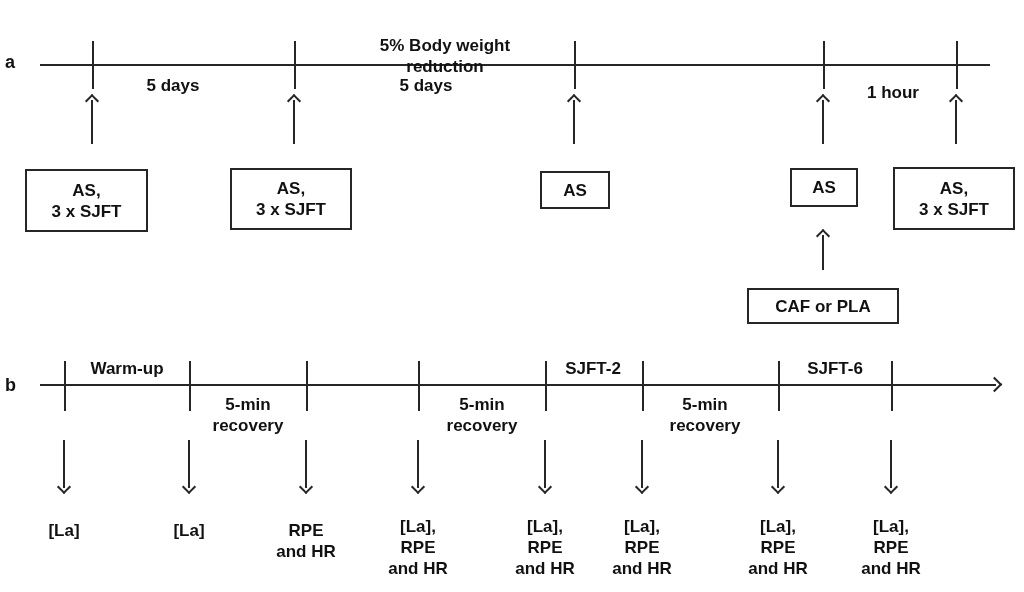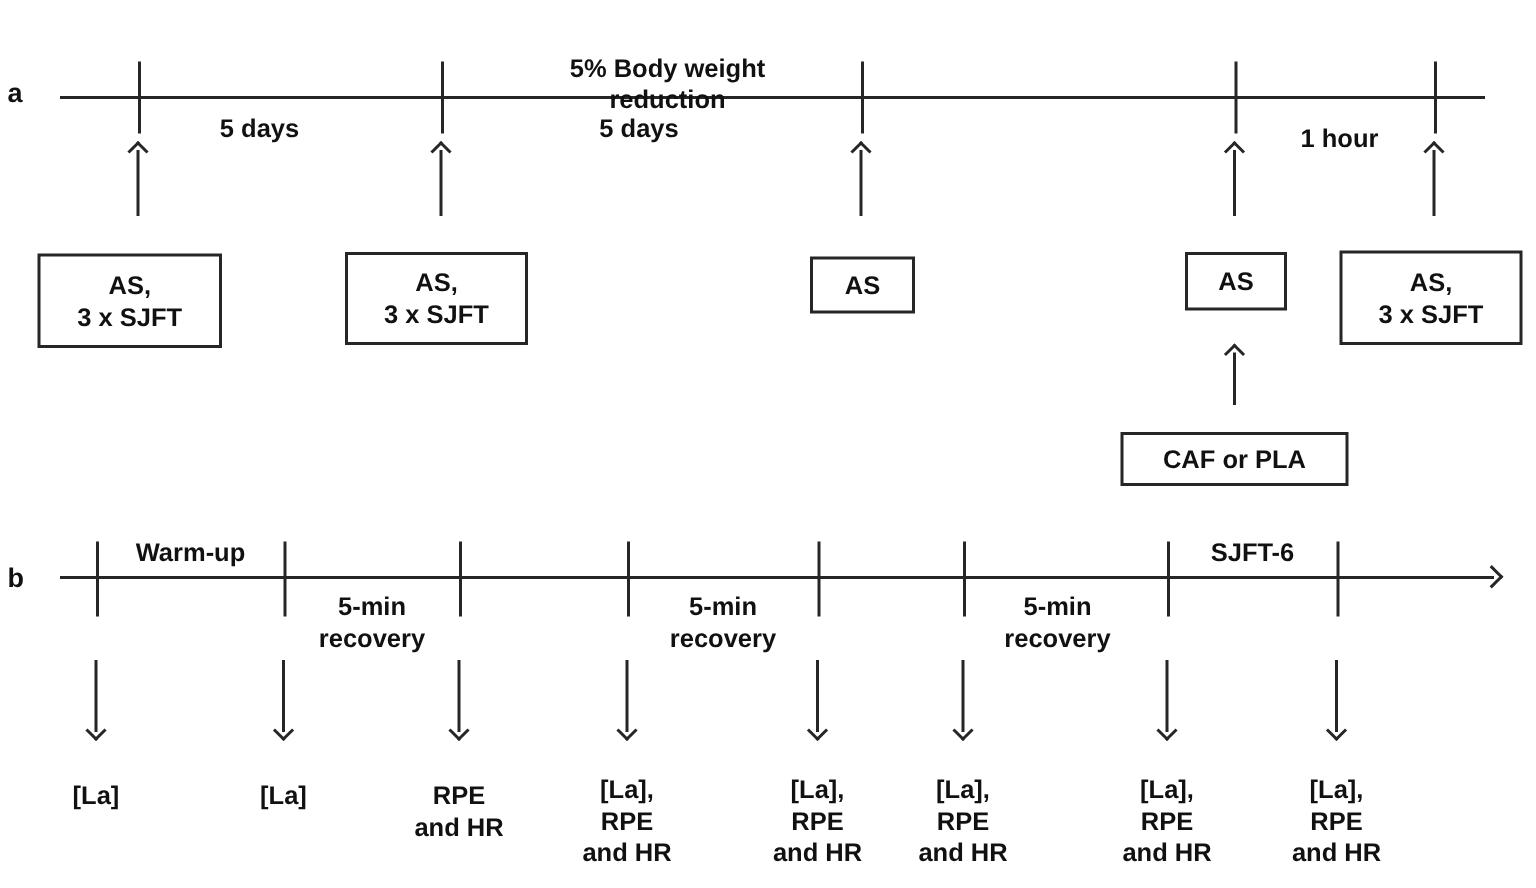--- a/index.html
+++ b/index.html
@@ -98,20 +98,21 @@
   <div class="vtick" style="left:64px;  top:361px; height:50px;"></div>
   <div class="vtick" style="left:189px; top:361px; height:50px;"></div>
   <div class="vtick" style="left:306px; top:361px; height:50px;"></div>
   <div class="vtick" style="left:418px; top:361px; height:50px;"></div>
   <div class="vtick" style="left:545px; top:361px; height:50px;"></div>
   <div class="vtick" style="left:642px; top:361px; height:50px;"></div>
   <div class="vtick" style="left:778px; top:361px; height:50px;"></div>
   <div class="vtick" style="left:891px; top:361px; height:50px;"></div>
 
   <div class="txt" style="left:47px;  top:358px; width:160px;">Warm-up</div>
+  <div class="txt" style="left:513px; top:358px; width:160px;">SJFT-2</div>
   <div class="txt" style="left:755px; top:358px; width:160px;">SJFT-6</div>
 
   <div class="txt" style="left:168px; top:394px; width:160px;">5-min
 recovery</div>
   <div class="txt" style="left:402px; top:394px; width:160px;">5-min
 recovery</div>
   <div class="txt" style="left:625px; top:394px; width:160px;">5-min
 recovery</div>
 
   <div class="arrow down" style="left:64px;  top:440px; height:52px;">

